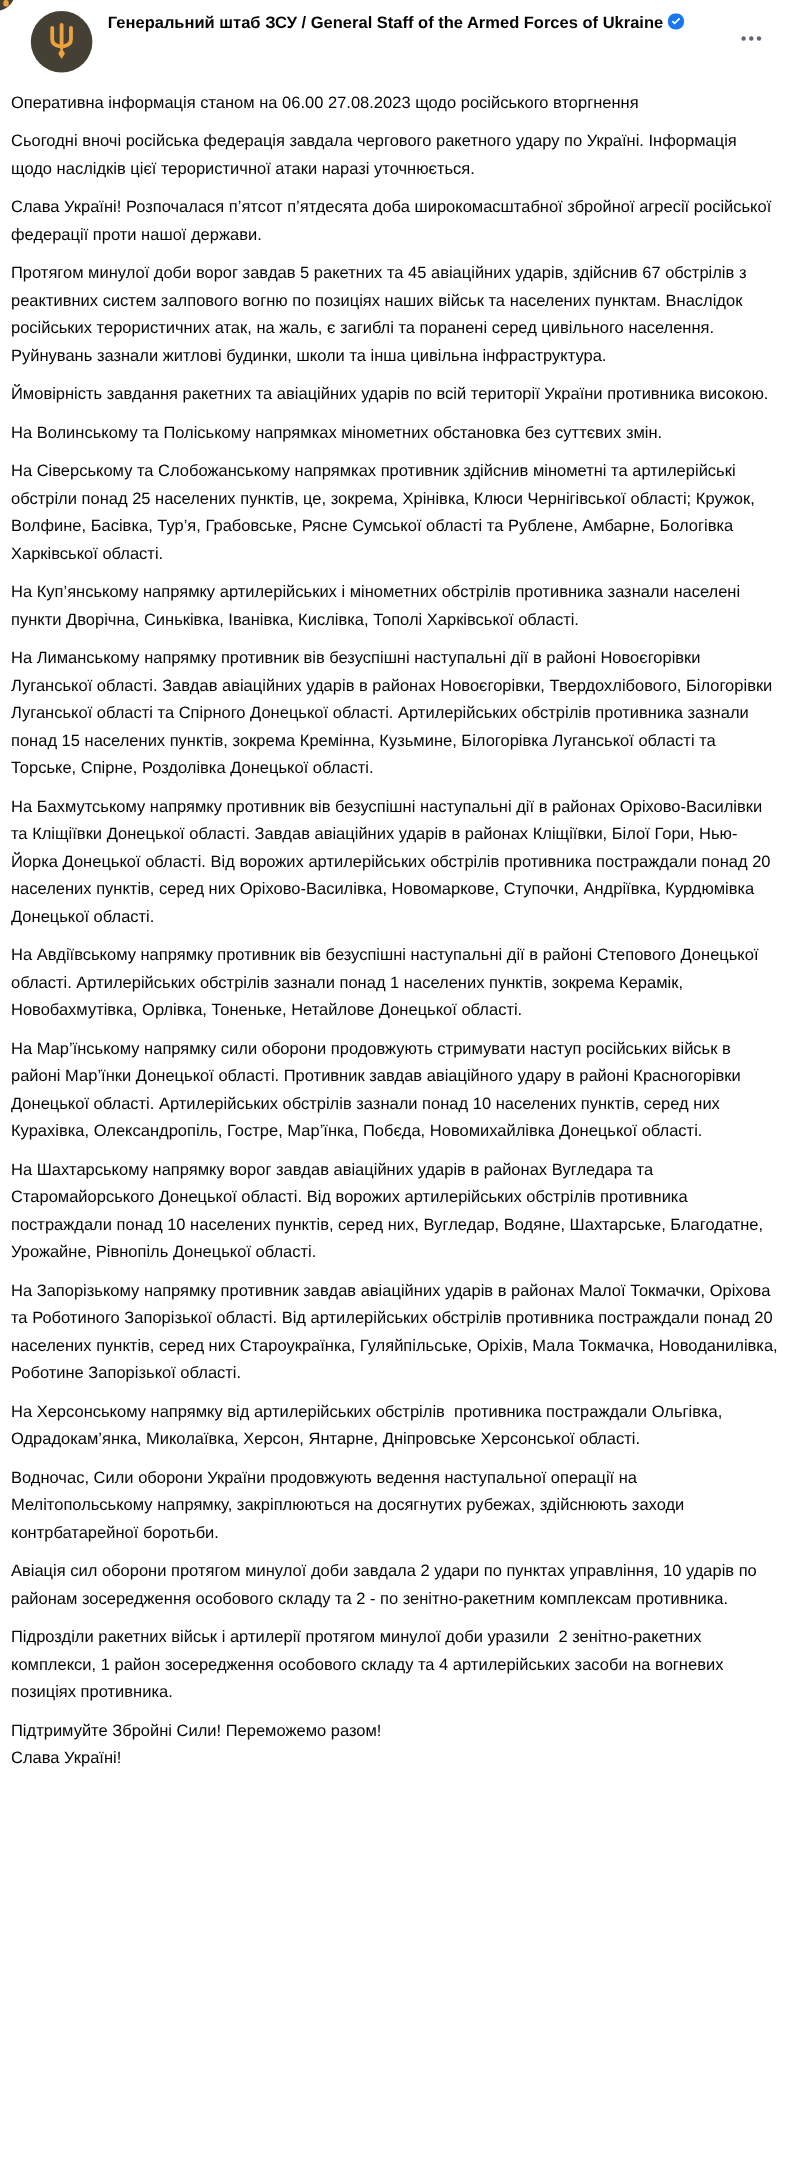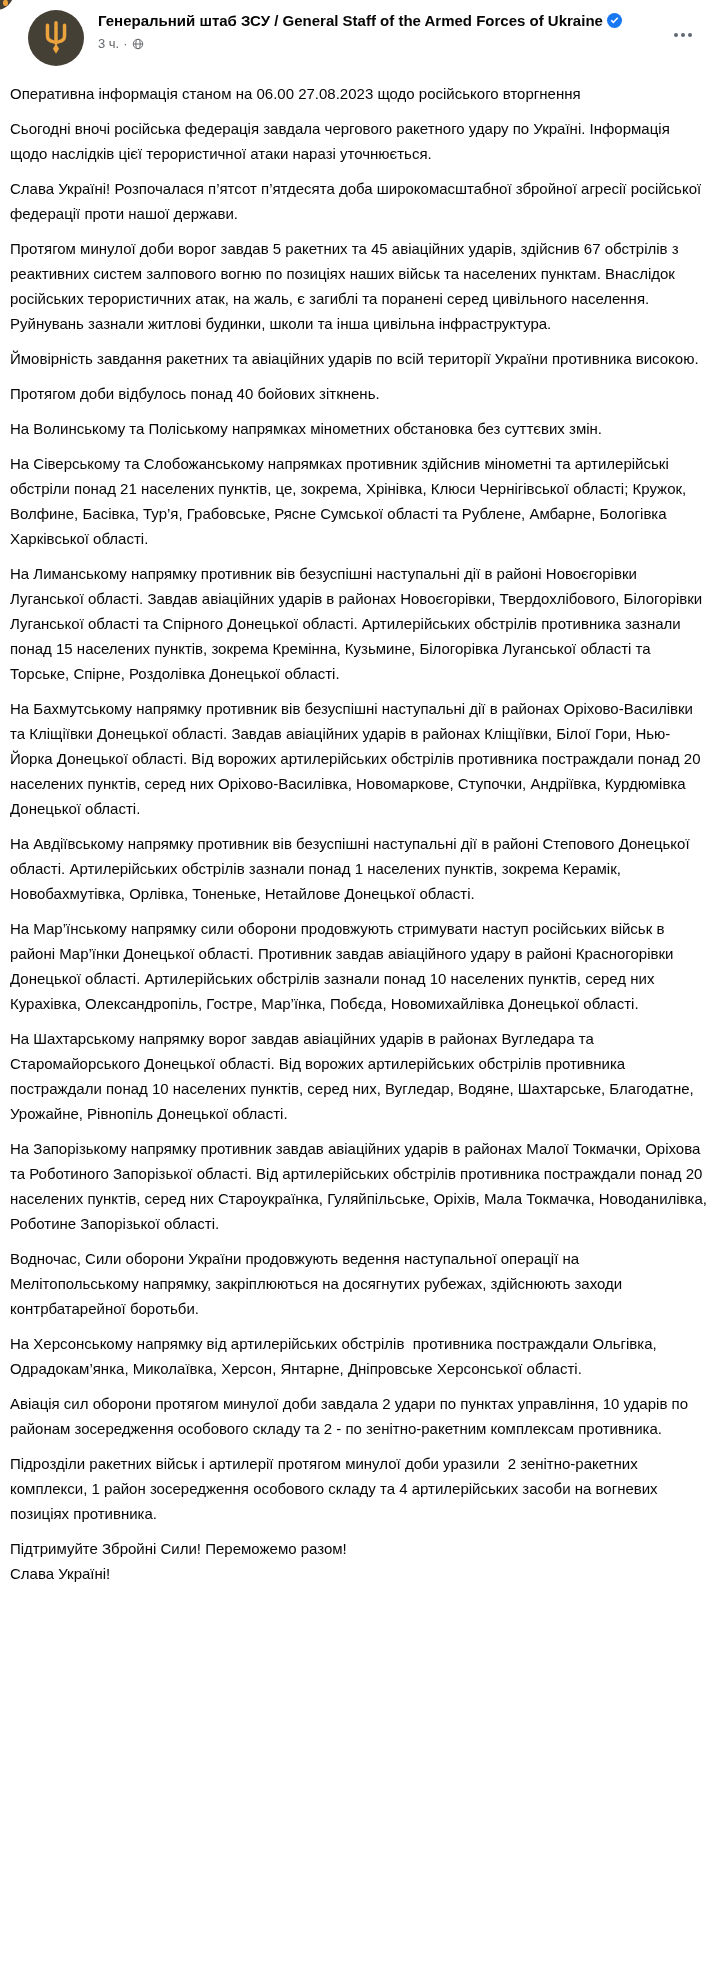--- a/index.html
+++ b/index.html
@@ -99,31 +99,20 @@
       </svg>
     </div>
 
     <div class="header-info">
       <div class="page-name">
         <span>Генеральний штаб ЗСУ / General Staff of the Armed Forces of Ukraine</span><span class="badge"><svg viewBox="0 0 24 24">
               <circle cx="12" cy="12" r="12" fill="var(--verified-blue)"></circle>
               <path d="M10.1 16.6l-4.3-4.2 1.8-1.8 2.5 2.4 6.3-6.3 1.8 1.8z" fill="#ffffff"></path>
             </svg></span>
       </div>
-      <div class="meta-row">
-        <span class="ts">3 ч.</span>
-        <span>·</span>
-        <span class="globe">
-          <svg viewBox="0 0 16 16" fill="none" stroke="var(--text-secondary)" stroke-width="1.3">
-            <circle cx="8" cy="8" r="6.3"></circle>
-            <ellipse cx="8" cy="8" rx="2.9" ry="6.3"></ellipse>
-            <path d="M1.7 8h12.6"></path>
-          </svg>
-        </span>
-      </div>
     </div>
 
     <button class="more-btn" aria-label="more options">
       <i></i>
         <i></i>
         <i></i>
     </button>
   </div>
 
   <div class="post-body">
@@ -132,42 +121,42 @@
       <p>Оперативна інформація станом на 06.00 27.08.2023 щодо російського вторгнення</p>
 
       <p>Сьогодні вночі російська федерація завдала чергового ракетного удару по Україні. Інформація щодо наслідків цієї терористичної атаки наразі уточнюється.</p>
 
       <p>Слава Україні! Розпочалася п’ятсот п’ятдесята доба широкомасштабної збройної агресії російської федерації проти нашої держави.</p>
 
       <p>Протягом минулої доби ворог завдав 5 ракетних та 45 авіаційних ударів, здійснив 67 обстрілів з реактивних систем залпового вогню по позиціях наших військ та населених пунктам. Внаслідок російських терористичних атак, на жаль, є загиблі та поранені серед цивільного населення. Руйнувань зазнали житлові будинки, школи та інша цивільна інфраструктура.</p>
 
       <p>Ймовірність завдання ракетних та авіаційних ударів по всій території України противника високою.</p>
 
-      <p>Протягом доби відбулось понад 40 бойових зіткнень.</p>
 
       <p>На Волинському та Поліському напрямках мінометних обстановка без суттєвих змін.</p>
 
-      <p>На Сіверському та Слобожанському напрямках противник здійснив мінометні та артилерійські обстріли понад 21 населених пунктів, це, зокрема, Хрінівка, Клюси Чернігівської області; Кружок, Волфине, Басівка, Тур’я, Грабовське, Рясне Сумської області та Рублене, Амбарне, Бологівка Харківської області.</p>
+      <p>На Сіверському та Слобожанському напрямках противник здійснив мінометні та артилерійські обстріли понад 25 населених пунктів, це, зокрема, Хрінівка, Клюси Чернігівської області; Кружок, Волфине, Басівка, Тур’я, Грабовське, Рясне Сумської області та Рублене, Амбарне, Бологівка Харківської області.</p>
 
+      <p>На Куп’янському напрямку артилерійських і мінометних обстрілів противника зазнали населені пункти Дворічна, Синьківка, Іванівка, Кислівка, Тополі Харківської області.</p>
 
       <p>На Лиманському напрямку противник вів безуспішні наступальні дії в районі Новоєгорівки Луганської області. Завдав авіаційних ударів в районах Новоєгорівки, Твердохлібового, Білогорівки Луганської області та Спірного Донецької області. Артилерійських обстрілів противника зазнали понад 15 населених пунктів, зокрема Кремінна, Кузьмине, Білогорівка Луганської області та Торське, Спірне, Роздолівка Донецької області.</p>
 
       <p>На Бахмутському напрямку противник вів безуспішні наступальні дії в районах Оріхово-Василівки та Кліщіївки Донецької області. Завдав авіаційних ударів в районах Кліщіївки, Білої Гори, Нью-Йорка Донецької області. Від ворожих артилерійських обстрілів противника постраждали понад 20 населених пунктів, серед них Оріхово-Василівка, Новомаркове, Ступочки, Андріївка, Курдюмівка Донецької області.</p>
 
       <p>На Авдіївському напрямку противник вів безуспішні наступальні дії в районі Степового Донецької області. Артилерійських обстрілів зазнали понад 1 населених пунктів, зокрема Керамік, Новобахмутівка, Орлівка, Тоненьке, Нетайлове Донецької області.</p>
 
       <p>На Мар’їнському напрямку сили оборони продовжують стримувати наступ російських військ в районі Мар’їнки Донецької області. Противник завдав авіаційного удару в районі Красногорівки Донецької області. Артилерійських обстрілів зазнали понад 10 населених пунктів, серед них Курахівка, Олександропіль, Гостре, Мар’їнка, Побєда, Новомихайлівка Донецької області.</p>
 
       <p>На Шахтарському напрямку ворог завдав авіаційних ударів в районах Вугледара та Старомайорського Донецької області. Від ворожих артилерійських обстрілів противника постраждали понад 10 населених пунктів, серед них, Вугледар, Водяне, Шахтарське, Благодатне, Урожайне, Рівнопіль Донецької області.</p>
 
       <p>На Запорізькому напрямку противник завдав авіаційних ударів в районах Малої Токмачки, Оріхова та Роботиного Запорізької області. Від артилерійських обстрілів противника постраждали понад 20 населених пунктів, серед них Староукраїнка, Гуляйпільське, Оріхів, Мала Токмачка, Новоданилівка, Роботине Запорізької області.</p>
 
+      <p>На Херсонському напрямку від артилерійських обстрілів  противника постраждали Ольгівка, Одрадокам’янка, Миколаївка, Херсон, Янтарне, Дніпровське Херсонської області.</p>
+
       <p>Водночас, Сили оборони України продовжують ведення наступальної операції на Мелітопольському напрямку, закріплюються на досягнутих рубежах, здійснюють заходи контрбатарейної боротьби.</p>
-
-      <p>На Херсонському напрямку від артилерійських обстрілів  противника постраждали Ольгівка, Одрадокам’янка, Миколаївка, Херсон, Янтарне, Дніпровське Херсонської області.</p>
 
       <p>Авіація сил оборони протягом минулої доби завдала 2 удари по пунктах управління, 10 ударів по районам зосередження особового складу та 2 - по зенітно-ракетним комплексам противника.</p>
 
       <p>Підрозділи ракетних військ і артилерії протягом минулої доби уразили  2 зенітно-ракетних комплекси, 1 район зосередження особового складу та 4 артилерійських засоби на вогневих позиціях противника.</p>
 
       <p>Підтримуйте Збройні Сили! Переможемо разом!
 Слава Україні!</p>
     </div>
   </div>
 

